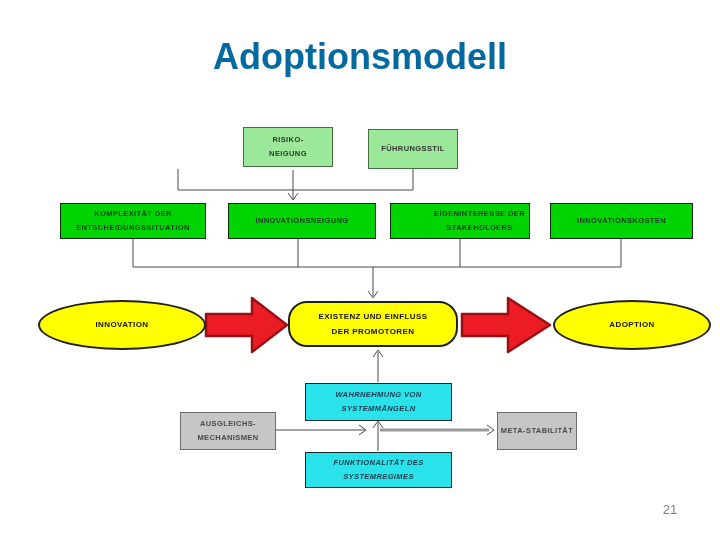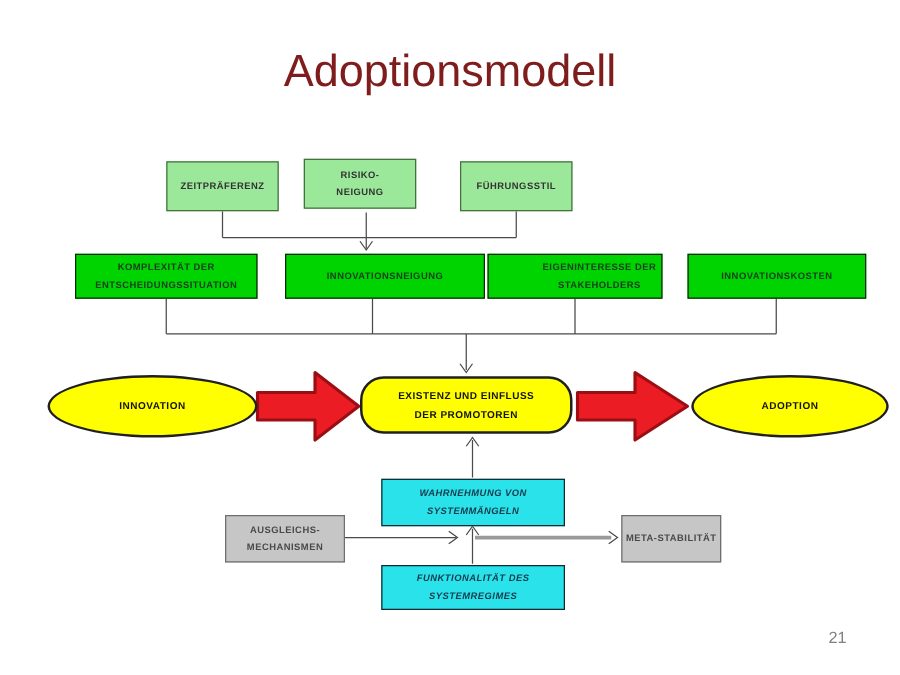--- a/index.html
+++ b/index.html
@@ -2,21 +2,21 @@
 <html><head>
 <meta charset="utf-8">
 <style>
   html,body{margin:0;padding:0;background:#fff;}
   .slide{
     position:relative;width:720px;height:540px;background:#ffffff;
     font-family:"Liberation Sans",sans-serif;overflow:hidden;
   }
   .title{
     position:absolute;top:36px;left:0;width:100%;text-align:center;
-    font-size:36px;color:#7f1d1d;font-weight:normal;
+    font-size:36px;color:#0369a1;font-weight:bold;
   }
   .page-num{
     position:absolute;left:655px;top:502px;width:30px;text-align:center;
     font-size:13px;color:#808080;
   }
   .node{
     position:absolute;display:flex;align-items:center;justify-content:center;
     text-align:center;white-space:pre-line;box-sizing:border-box;
     font-weight:bold;font-size:7.5px;line-height:1.9;letter-spacing:0.4px;
   }
@@ -25,21 +25,21 @@
   .cyan{background:#29E2EA;border:1px solid #122a30;color:#173a4d;font-style:italic;}
   .grey{background:#C6C6C6;border:1px solid #6e6e6e;color:#4a4a4a;}
   .yellowbox{background:#FFFF00;border:2px solid #202020;border-radius:19px;color:#141414;font-size:8px;}
   .ellipse{background:#FFFF00;border:2px solid #202020;border-radius:50%;color:#141414;font-size:8px;}
 
   
   #n-zeit{left:133px;top:129px;width:90px;height:40px;}
   #n-risiko{left:243px;top:127px;width:90px;height:40px;}
   #n-fuehrung{left:368px;top:129px;width:90px;height:40px;}
   #n-komplex{left:60px;top:203px;width:146px;height:36px;}
-  #n-innoneig{left:228px;top:203px;width:160px;height:36px;}
+  #n-innoneig{left:228px;top:203px;width:148px;height:36px;}
   #n-eigen{left:390px;top:203px;width:140px;height:36px;padding-left:39px;}
   #n-innokost{left:550px;top:203px;width:143px;height:36px;}
   #n-innovation{left:38px;top:300px;width:168px;height:50px;}
   #n-promo{left:288px;top:301px;width:170px;height:46px;}
   #n-adoption{left:553px;top:300px;width:158px;height:50px;}
   #n-wahr{left:305px;top:383px;width:147px;height:38px;}
   #n-ausgleich{left:180px;top:412px;width:96px;height:38px;}
   #n-meta{left:497px;top:412px;width:80px;height:38px;}
   #n-funk{left:305px;top:452px;width:147px;height:36px;}
 
@@ -81,21 +81,20 @@
 
     <g>
       <path d="M380,430 H489" stroke="#9a9a9a" stroke-width="3" fill="none"></path>
       <path d="M487,425 L494,430 L487,435" stroke="#4a4a4a" stroke-width="1" fill="none"></path>
     </g>
 
     <polygon points="206,314 252,314 252,298 287,325 252,352 252,336 206,336" fill="#EC1C24" stroke="#9B0E14" stroke-width="2.5" stroke-linejoin="round"></polygon>
     <polygon points="462,314 508,314 508,298 550,325 508,352 508,336 462,336" fill="#EC1C24" stroke="#9B0E14" stroke-width="2.5" stroke-linejoin="round"></polygon>
   </svg>
 
-  <div id="n-zeit" class="node lightgreen">ZEITPRÄFERENZ</div>
   <div id="n-risiko" class="node lightgreen">RISIKO-
 NEIGUNG</div>
   <div id="n-fuehrung" class="node lightgreen">FÜHRUNGSSTIL</div>
 
   <div id="n-komplex" class="node green">KOMPLEXITÄT DER
 ENTSCHEIDUNGSSITUATION</div>
   <div id="n-innoneig" class="node green">INNOVATIONSNEIGUNG</div>
   <div id="n-eigen" class="node green">EIGENINTERESSE DER
 STAKEHOLDERS</div>
   <div id="n-innokost" class="node green">INNOVATIONSKOSTEN</div>

